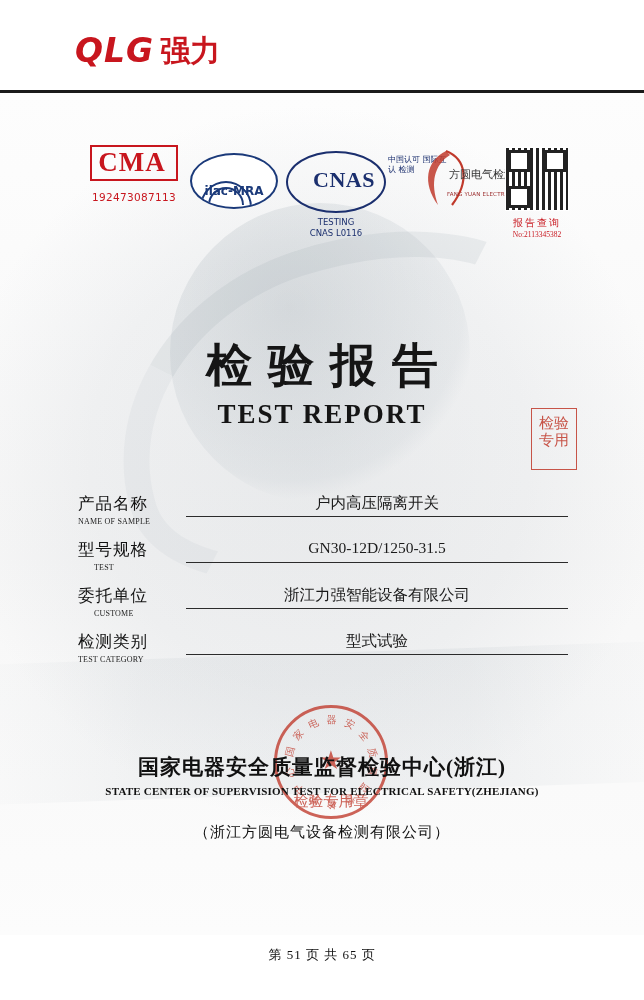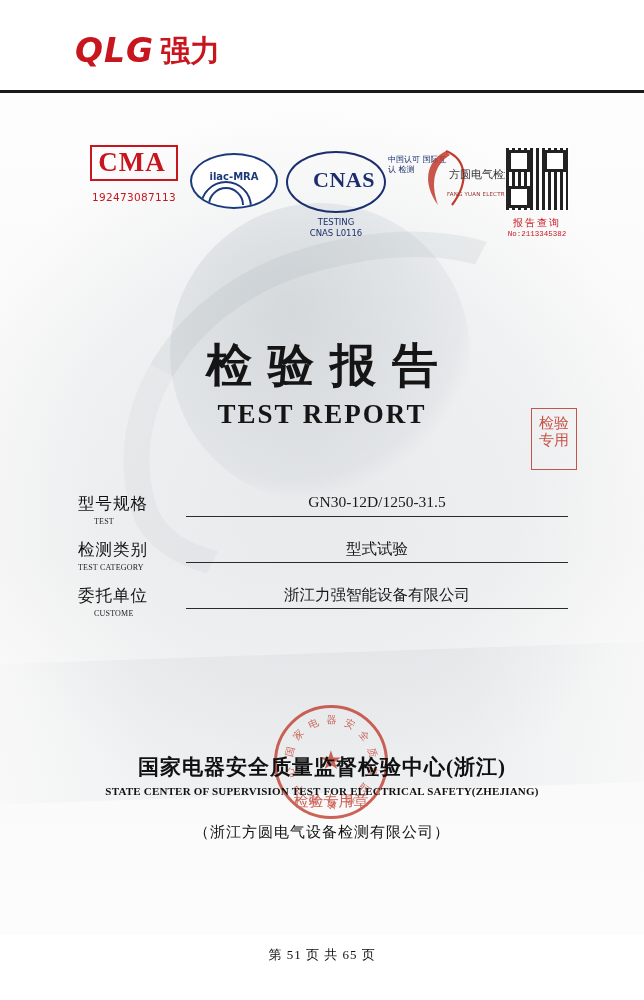--- a/index.html
+++ b/index.html
@@ -178,26 +178,26 @@
     height: 32px;
     border-radius: 50%;
     border: 2px solid #1b3a7a;
     border-bottom-color: transparent;
     border-right-color: transparent;
     transform: rotate(45deg);
   }
   .ilac-text {
     position: absolute;
     left: 0;
-    top: 16px;
+    top: 29px;
     width: 84px;
     text-align: center;
     font-family: "DejaVu Sans", sans-serif;
     font-weight: bold;
-    font-size: 10px;
+    font-size: 12px;
     color: #1b3a7a;
   }
 
   
   .cnas {
     left: 212px;
     width: 108px;
     top: 6px;
     text-align: center;
   }
@@ -309,21 +309,21 @@
     background: #fff;
   }
   .qr-cap {
     margin-top: 5px;
     font-family: "DejaVu Sans", sans-serif;
     font-size: 10px;
     color: #c8161e;
     letter-spacing: 2px;
   }
   .qr-no {
-    font-family: Liberation Mono, monospace;
+    font-family: Liberation Serif, serif;
     font-size: 7.5px;
     color: #c8161e;
   }
 
   
   .title-cn {
     position: absolute;
     left: 0;
     top: 242px;
     width: 644px;
@@ -562,43 +562,50 @@
       </div>
     </div>
 
     <div class="title-cn">检验报告</div>
     <div class="title-en">TEST REPORT</div>
 
     <div class="side-seal">检验专用</div>
 
     <div class="fields">
 
+      <div class="field-row">
+        <div class="field-label">
+          <div class="lab-cn">产品名称</div>
+          <div class="lab-en">NAME OF SAMPLE</div>
+        </div>
+        <div class="field-value">户内高压隔离开关</div>
+      </div>
 
       <div class="field-row">
         <div class="field-label">
           <div class="lab-cn">型号规格</div>
           <div class="lab-en indent">TEST</div>
         </div>
         <div class="field-value">GN30-12D/1250-31.5</div>
       </div>
 
       <div class="field-row">
         <div class="field-label">
+          <div class="lab-cn">委托单位</div>
+          <div class="lab-en indent">CUSTOME</div>
+        </div>
+        <div class="field-value">浙江力强智能设备有限公司</div>
+      </div>
+
+      <div class="field-row">
+        <div class="field-label">
           <div class="lab-cn">检测类别</div>
           <div class="lab-en">TEST CATEGORY</div>
         </div>
         <div class="field-value">型式试验</div>
-      </div>
-
-      <div class="field-row">
-        <div class="field-label">
-          <div class="lab-cn">委托单位</div>
-          <div class="lab-en indent">CUSTOME</div>
-        </div>
-        <div class="field-value">浙江力强智能设备有限公司</div>
       </div>
     </div>
 
     <div class="round-stamp">
       <div class="arc-text" style="">
           <span style="transform: translate(-40.6805px, -10.445px) rotate(-1.31947rad) translate(-50%, -50%);">国</span>
           <span style="transform: translate(-32.2318px, -26.9279px) rotate(-0.874813rad) translate(-50%, -50%);">家</span>
           <span style="transform: translate(-17.5145px, -38.1738px) rotate(-0.430157rad) translate(-50%, -50%);">电</span>
           <span style="transform: translate(0.608964px, -41.9956px) rotate(0.0144997rad) translate(-50%, -50%);">器</span>
           <span style="transform: translate(18.614px, -37.6499px) rotate(0.459156rad) translate(-50%, -50%);">安</span>

